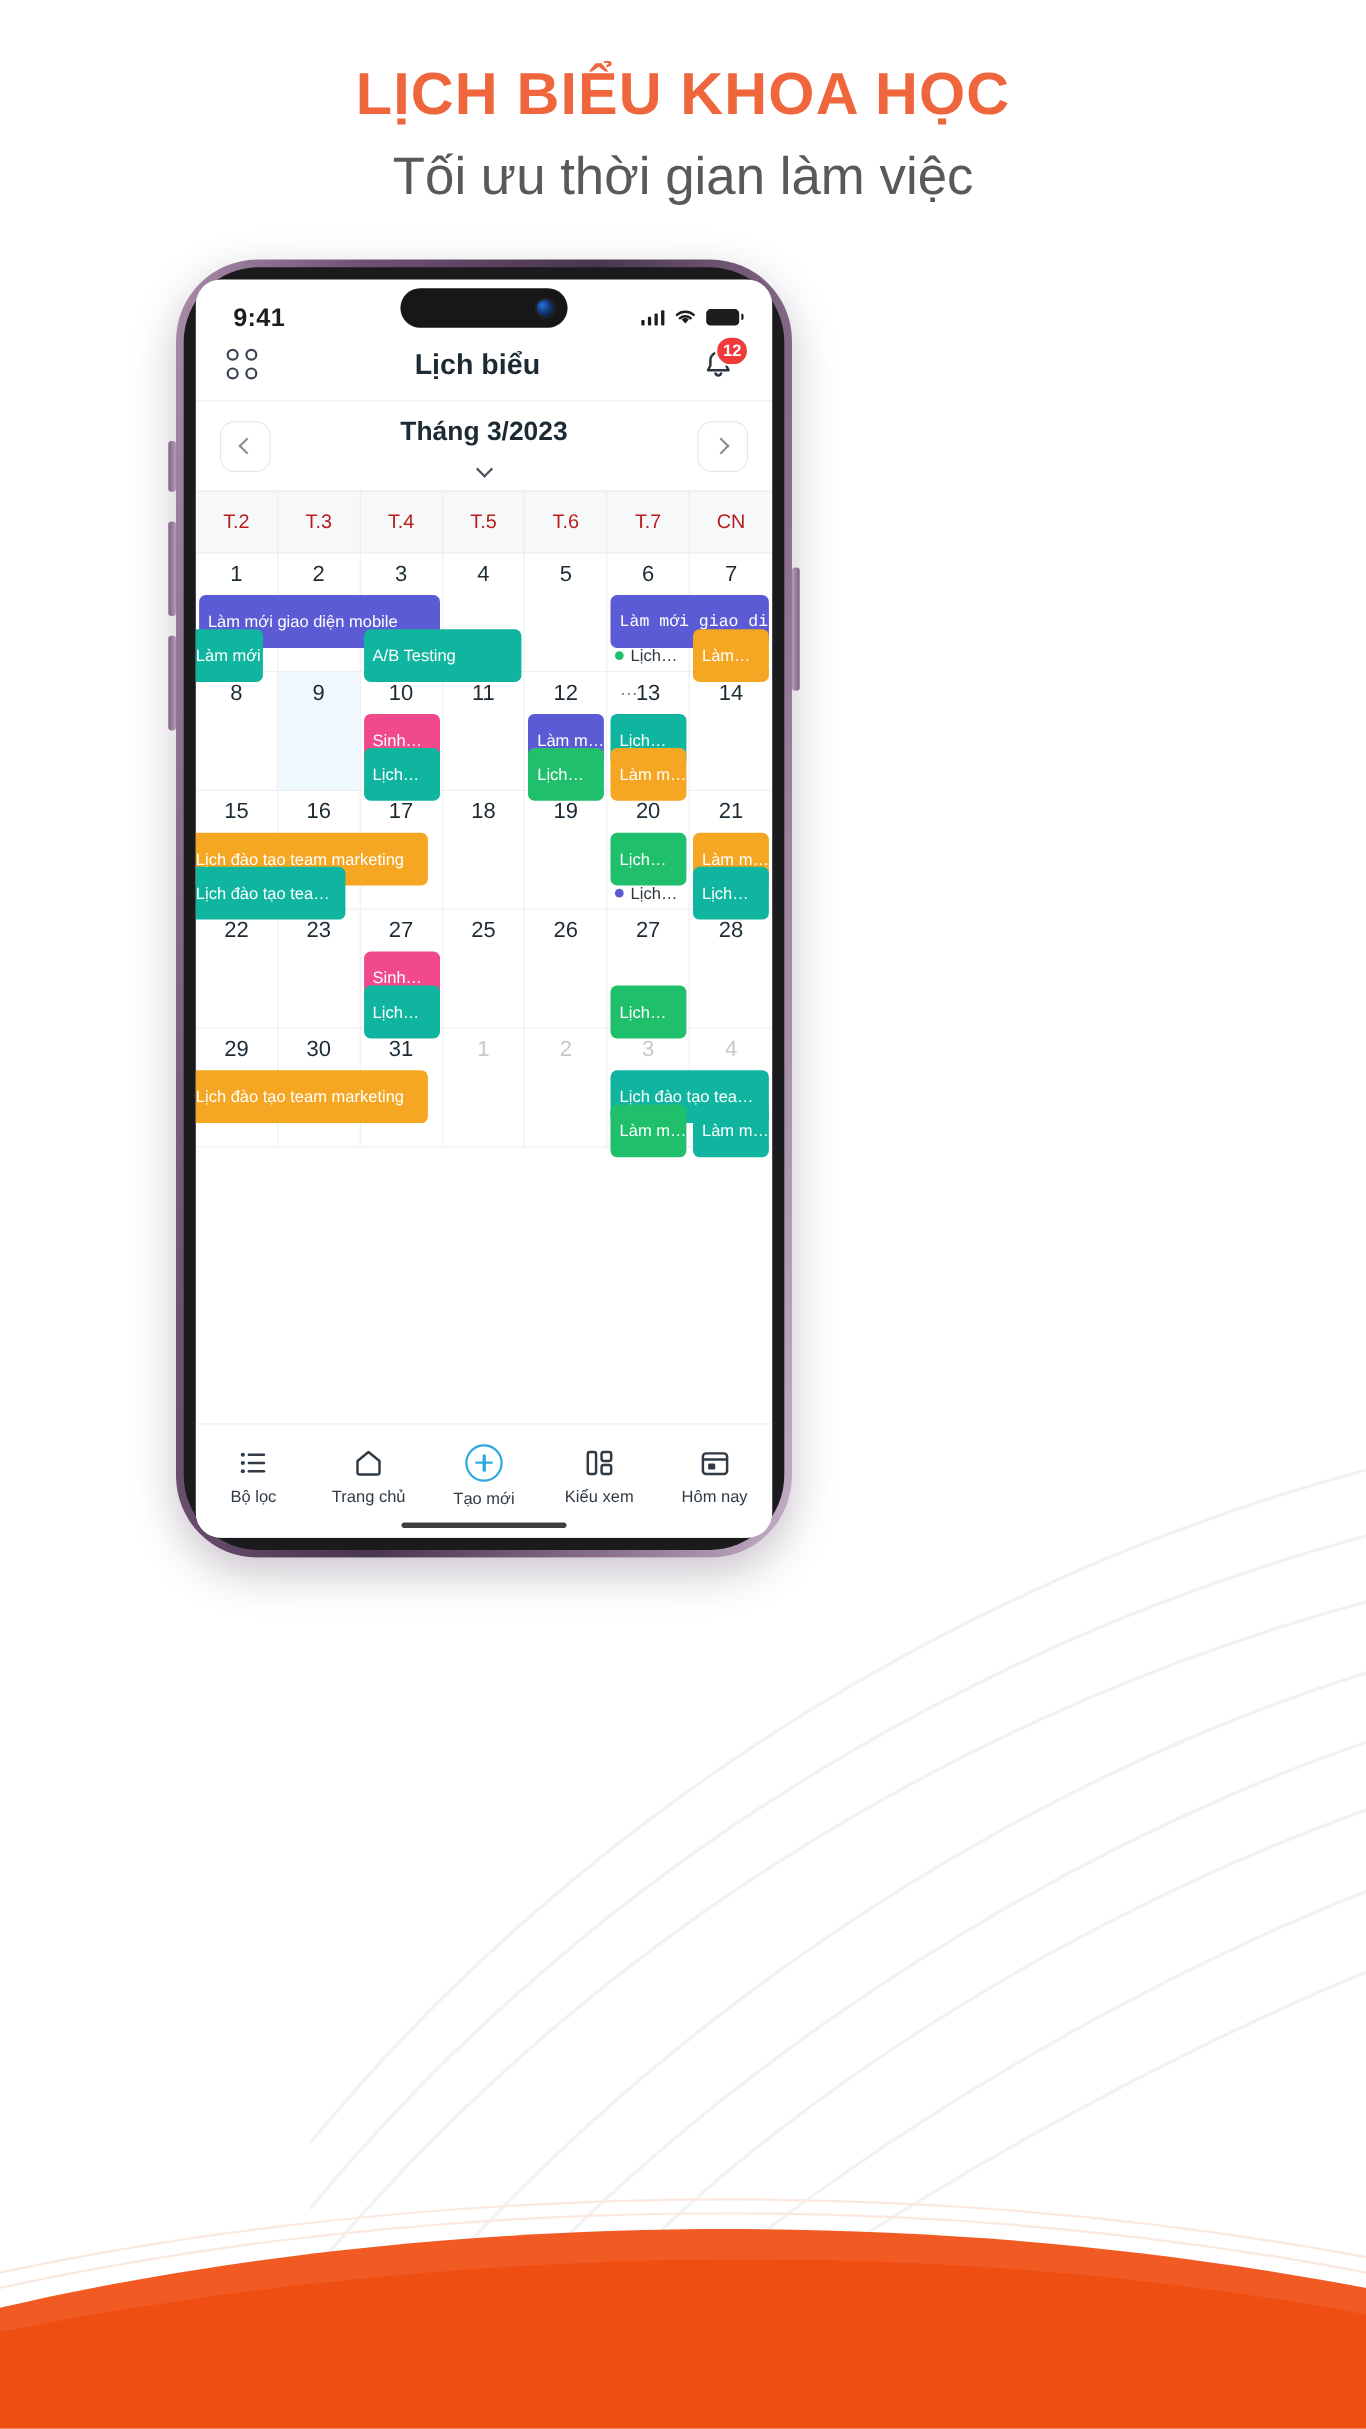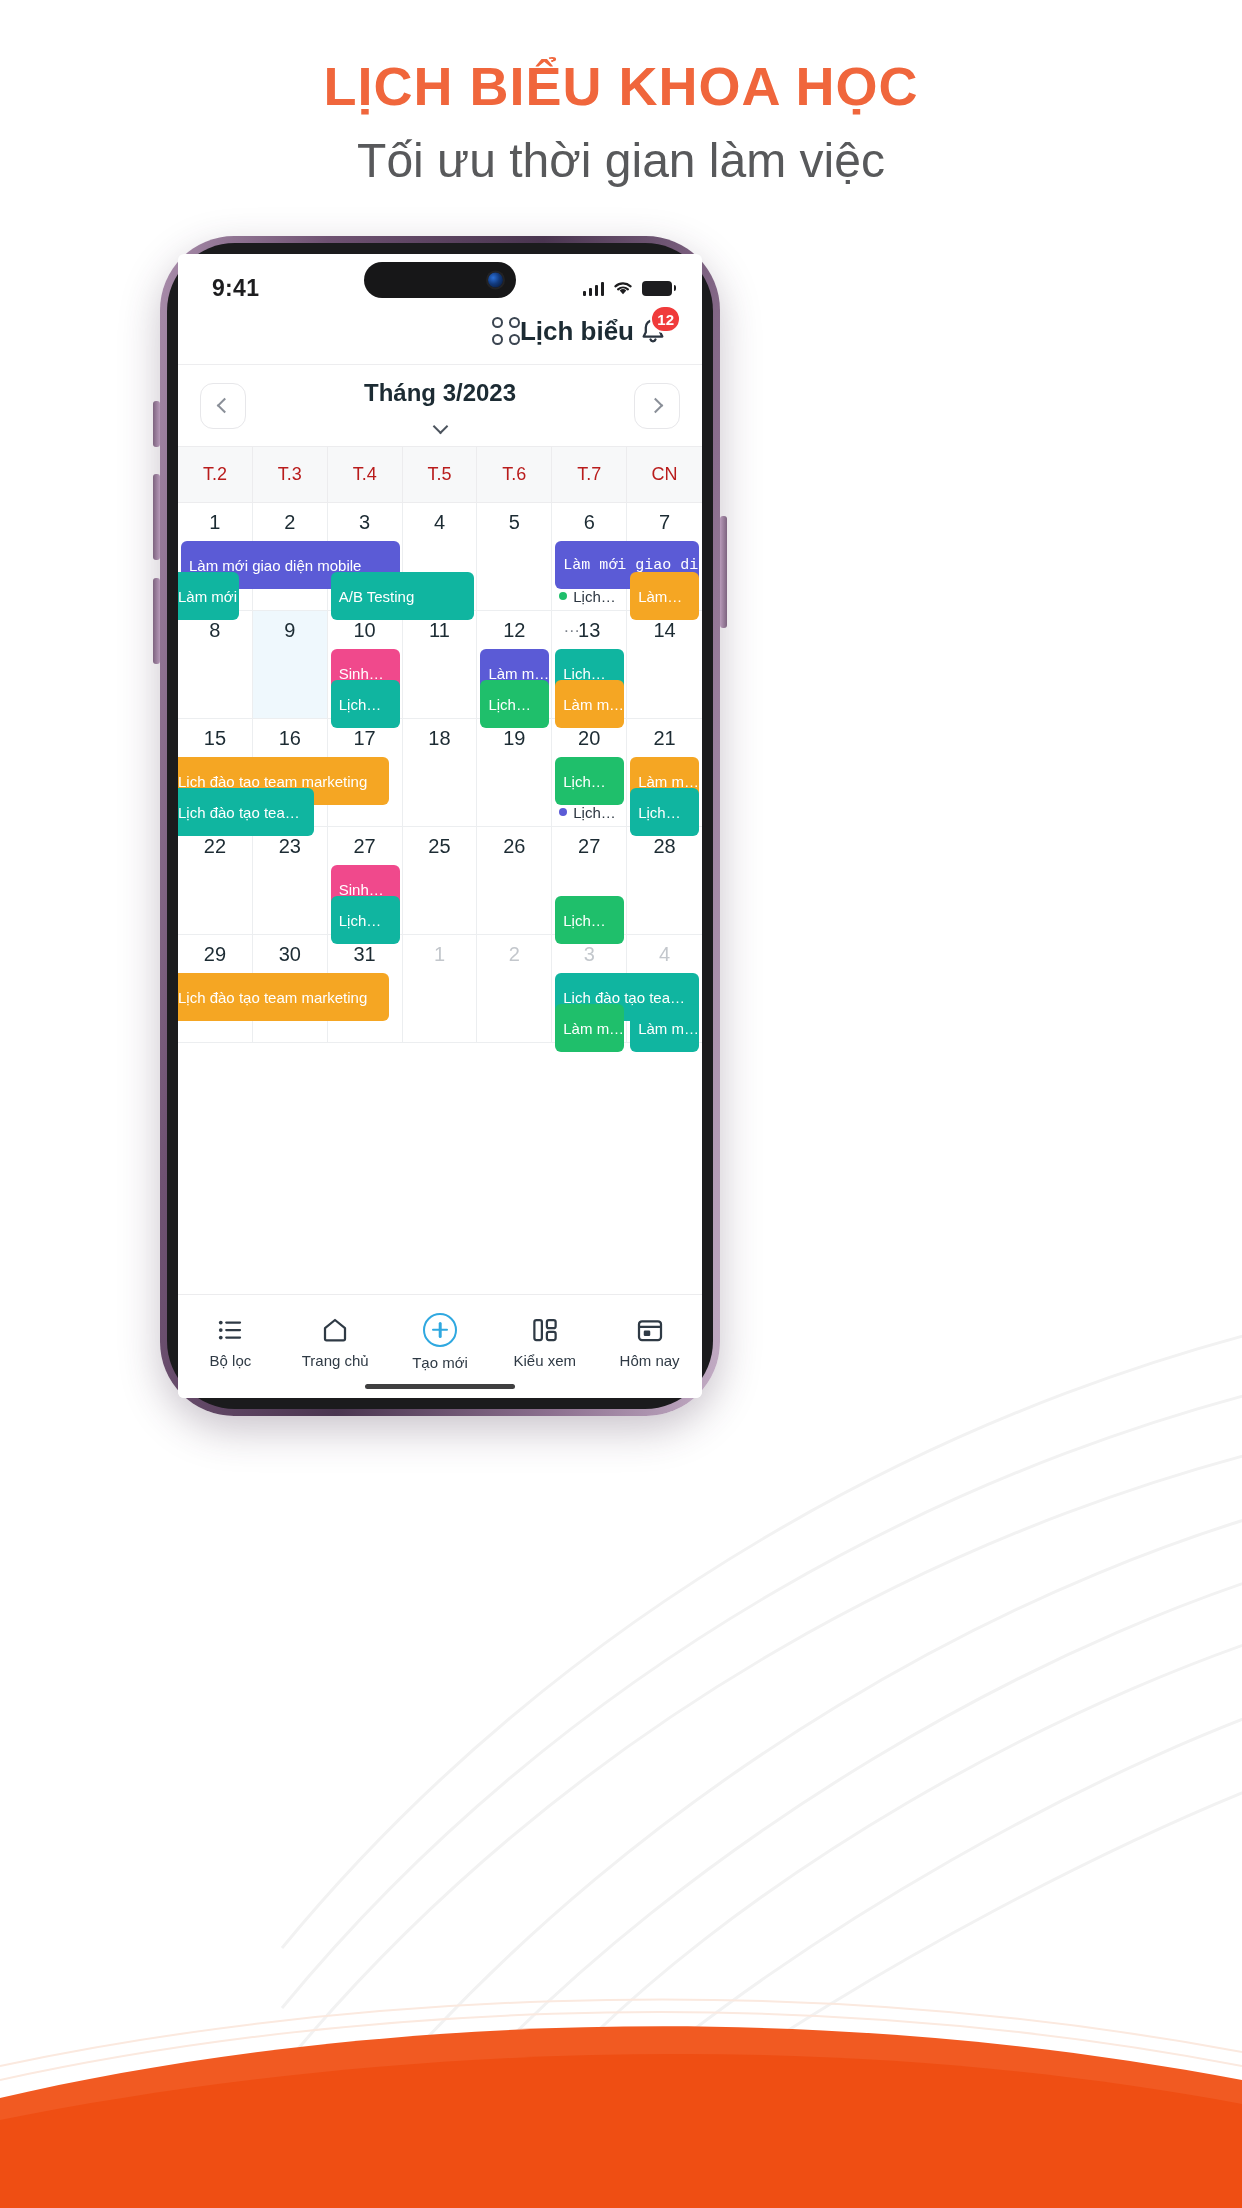--- a/index.html
+++ b/index.html
@@ -44,21 +44,21 @@
   }
   .phone-inner {
     width: 100%; height: 100%;
     border-radius: 68px;
     background: #1b1b1d;
     padding: 11px;
   }
   .screen {
     position: relative;
     width: 100%; height: 100%;
-    border-radius: 6px;
+    border-radius: 23px;
     background: #ffffff;
     overflow: hidden;
   }
   
   .btn-side { position: absolute; background: linear-gradient(90deg,#7d637f,#b79ab9); border-radius: 3px; z-index: 6; }
   .btn-mute  { left: 153px; top: 401px;  width: 7px; height: 46px; }
   .btn-volup { left: 153px; top: 474px;  width: 7px; height: 86px; }
   .btn-voldn { left: 153px; top: 578px;  width: 7px; height: 86px; }
   .btn-power { left: 720px; top: 516px;  width: 7px; height: 112px;
                background: linear-gradient(270deg,#7d637f,#b79ab9); }
@@ -90,21 +90,21 @@
   .bars i:nth-child(1){ height: 5px; }
   .bars i:nth-child(2){ height: 8px; }
   .bars i:nth-child(3){ height: 11px; }
   .bars i:nth-child(4){ height: 14px; }
   .batt { width: 30px; height: 15px; border-radius: 4px; background: #1d1d1f; position: relative; }
   .batt:after { content:""; position:absolute; right:-4px; top:4.5px; width:2.5px; height:6px;
                 background:#1d1d1f; border-radius:0 2px 2px 0; }
 
   
   .appbar {
-    display: flex; align-items: center; justify-content: flex-end;
+    display: flex; align-items: center; justify-content: space-between;
     padding: 6px 28px 14px 28px;
     border-bottom: 1px solid #ededef;
   }
   .grid-ic { display: grid; grid-template-columns: 11px 11px; gap: 6px; }
   .grid-ic span { width: 11px; height: 11px; border-radius: 50%; border: 2px solid #3b4551; display:block; }
   .app-title { font-size: 26px; font-weight: 600; color: #1c2b33; }
   .bell-wrap { position: relative; width: 40px; height: 38px; }
   .bell { position: absolute; left: 3px; top: 4px; }
   .badge {
     position: absolute; right: -7px; top: -7px;

